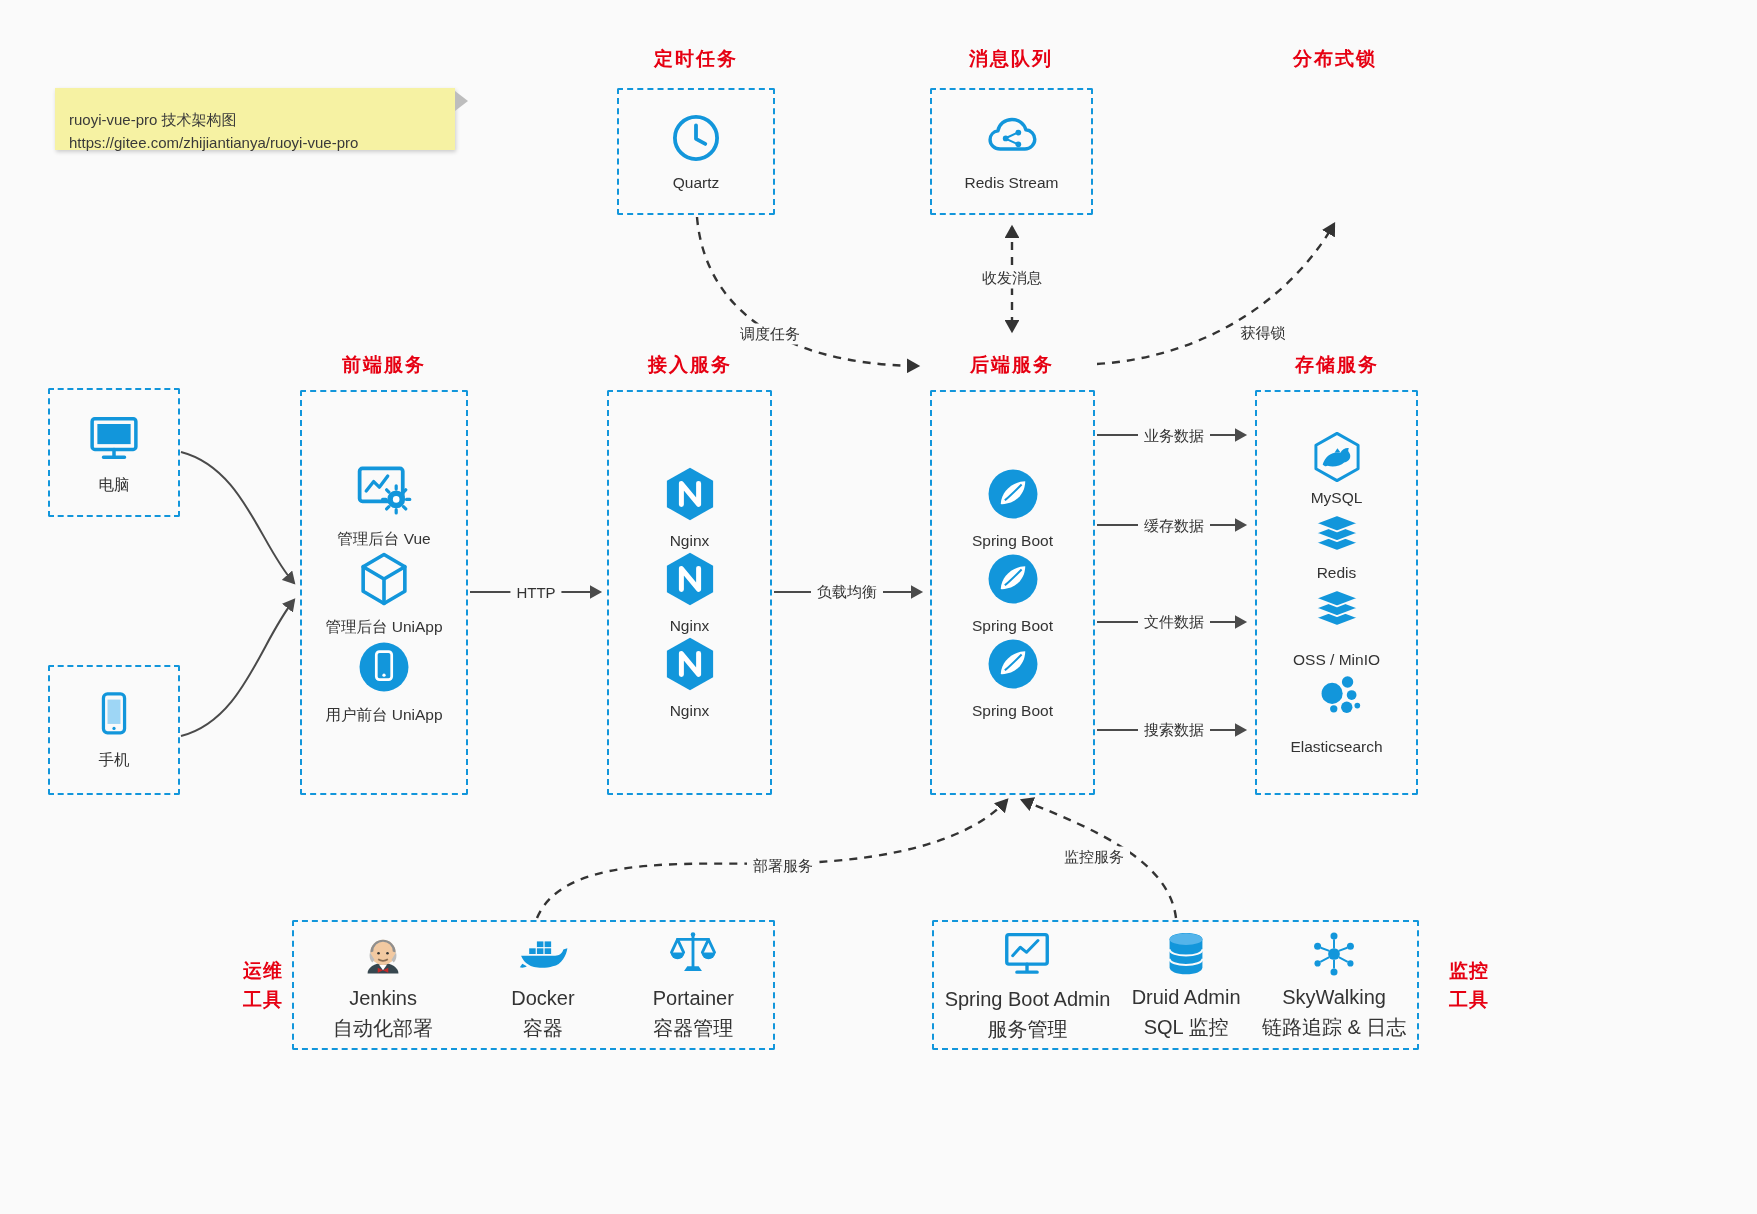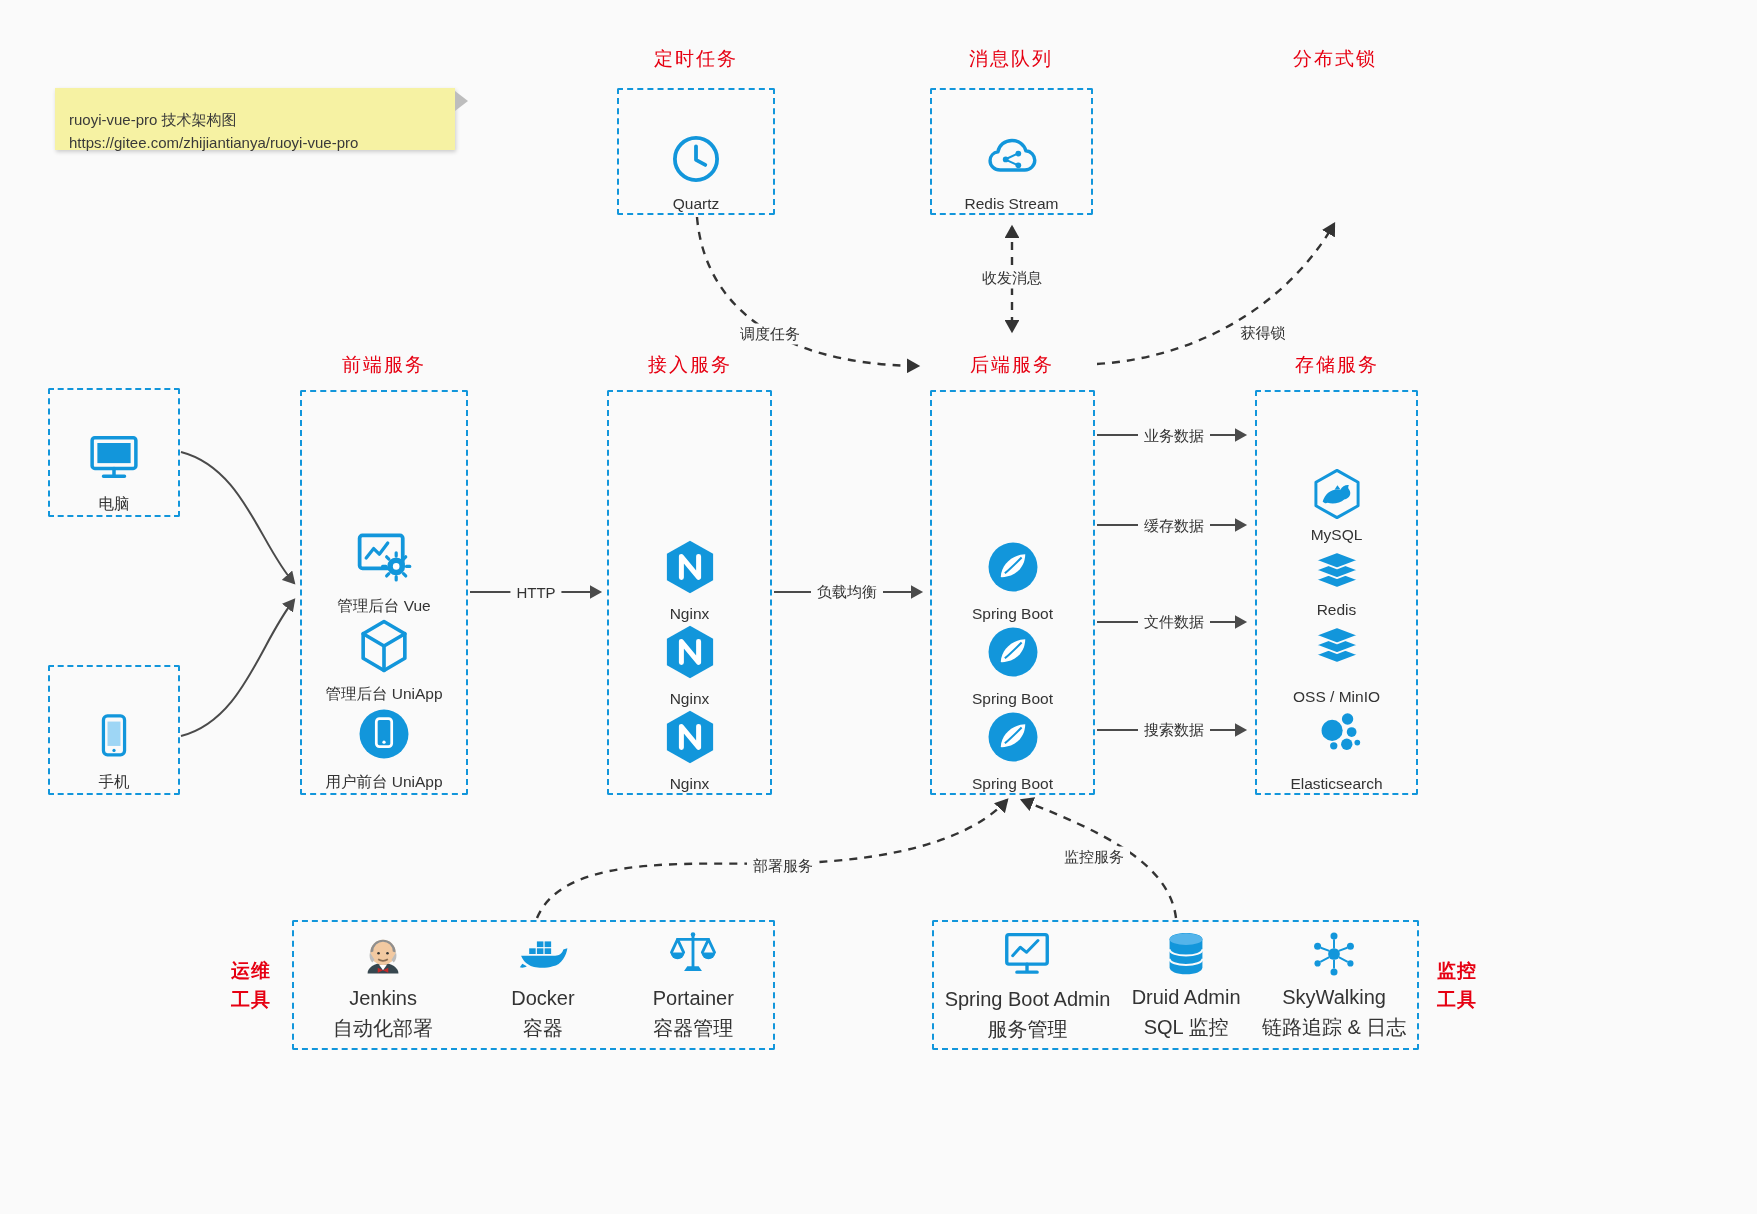--- a/index.html
+++ b/index.html
@@ -2,31 +2,31 @@
 <html><head>
 <meta charset="utf-8">
 <style>
   *{margin:0;padding:0;box-sizing:border-box}
   html,body{background:#fafafa}
   .canvas{position:relative;width:1757px;height:1214px;background:#fafafa;
     font-family:"Liberation Sans","DejaVu Sans",sans-serif;overflow:hidden}
   .arrows{position:absolute;left:0;top:0;z-index:1;pointer-events:none}
   .dbox{position:absolute;border:2.5px dashed #1296db;border-radius:2px;z-index:2;background:transparent}
   .gtitle{position:absolute;z-index:2;transform:translateX(-50%);color:#e60012;
-    font-size:19px;font-weight:normal;letter-spacing:2px;white-space:nowrap}
-  .col{display:flex;flex-direction:column;justify-content:flex-end;align-items:center;height:100%}
+    font-size:19px;font-weight:bold;letter-spacing:2px;white-space:nowrap}
+  .col{display:flex;flex-direction:column;justify-content:center;align-items:center;height:100%}
   .node{display:flex;flex-direction:column;align-items:center;gap:9px}
   .node .lbl{font-size:15.5px;color:#333;white-space:nowrap}
   .row{display:flex;justify-content:space-around;align-items:center;height:100%}
   .bnode{display:flex;flex-direction:column;align-items:center;gap:3px}
   .bnode .lbl{font-size:20px;color:#333;line-height:1.5;text-align:center;white-space:nowrap}
   .edge-label{position:absolute;z-index:3;transform:translate(-50%,-50%);background:#fafafa;
     padding:1px 6px;font-size:15px;color:#333;white-space:nowrap}
   .side-title{position:absolute;z-index:2;width:52px;color:#e60012;font-size:19px;font-weight:bold;
-    text-align:left;line-height:1.5;letter-spacing:1px}
+    text-align:right;line-height:1.5;letter-spacing:1px}
   .note{position:absolute;left:55px;top:88px;width:400px;height:62px;background:#f6f2a3;z-index:2;
     padding:20px 14px;font-size:15px;color:#3a3a3a;line-height:1.55;box-shadow:1px 2px 4px rgba(0,0,0,.18)}
   .note .fold{position:absolute;right:-13px;top:3px;width:0;height:0;
     border-top:10px solid transparent;border-bottom:10px solid transparent;border-left:13px solid #bdbdbd}
 </style>
 </head>
 <body>
 
 <div class="canvas">
 

